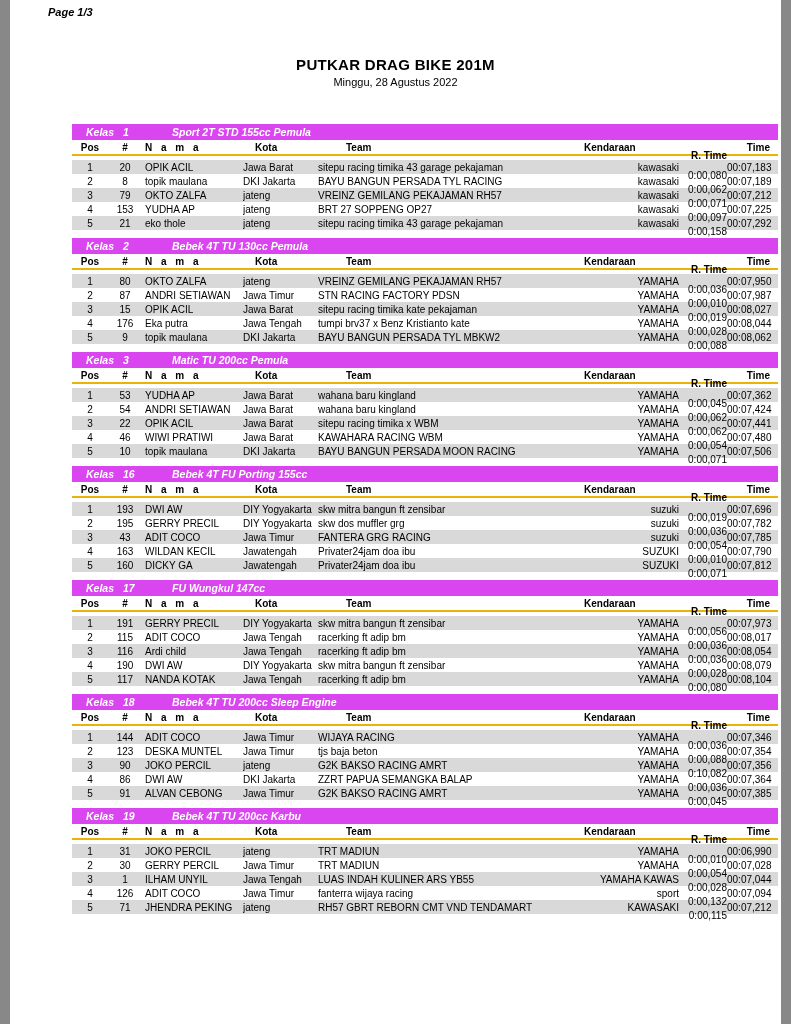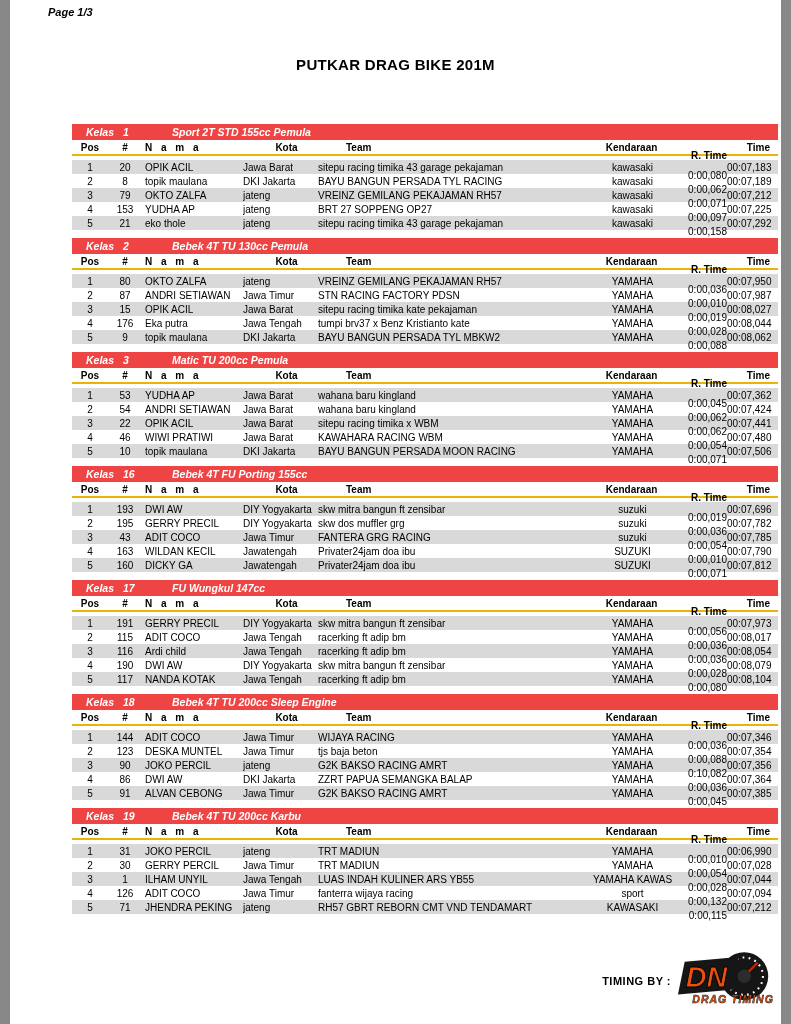--- a/index.html
+++ b/index.html
@@ -21,21 +21,21 @@
   .datetxt { position:absolute; top:76px; left:0; width:100%; text-align:center; font-size:11px; }
   .heading {
     position:absolute; top:93px; left:0; width:100%;
     text-align:center; font-size:16px; font-weight:bold;
     text-decoration:underline; letter-spacing:.3px;
   }
 
   .tables { position:absolute; top:124px; left:62px; width:706px; }
   .race-table { width:706px; margin-bottom:8px; }
   .class-bar {
-    height:16px; background:#ef4444; color:#fff;
+    height:16px; background:#d946ef; color:#fff;
     display:flex; align-items:center;
     font-size:10.5px; font-weight:bold; font-style:italic;
     padding-left:14px;
   }
   .class-bar .kelas-wrap { width:86px; display:flex; }
   .class-bar .kelas-no { margin-left:9px; }
 
   .hrow {
     display:flex; align-items:center; height:16px;
     border-bottom:2px solid #eab308; font-size:10px; font-weight:bold;
@@ -43,27 +43,27 @@
   .tbody { margin-top:4px; }
   .row { display:flex; align-items:center; height:14px; font-size:10px; }
   .row.odd { background:#d9d9d9; }
 
   .cell { overflow:hidden; white-space:nowrap; }
   .c0 { width:36px;  text-align:center; }
   .c1 { width:34px;  text-align:center; }
   .c2 { width:101px; text-align:left; padding-left:3px; }
   .c3 { width:75px;  text-align:left; }
   .c4 { width:266px; text-align:left; }
-  .c5 { width:95px;  text-align:center; padding-left:2px; }
+  .c5 { width:95px;  text-align:right; padding-left:2px; }
   .c6 { width:48px;  text-align:right;margin-top:16px; }
   .c7 { width:51px;  text-align:right; padding-right:19px; }
   .hrow .c2 { letter-spacing:3px; }
-  .hrow .c3 { padding-left:12px;text-align:center; }
+  .hrow .c3 { padding-left:12px; }
   .hrow .c4 { padding-left:28px; }
-  .hrow .c5 { text-align:center; padding-left:0; }
+  .hrow .c5 { text-align:left; padding-left:0; }
   .hrow .c7 { padding-right:8px; }
 
   .watermark {
     position:absolute; top:432px; left:296px; width:240px;
     pointer-events:none; z-index:5;
     font-family:"DejaVu Sans", sans-serif; font-weight:bold;
     color:rgba(145,145,145,0.42); line-height:0.82; letter-spacing:-3px;
   }
   .wm-l1 { font-size:56px; }
   .wm-l1 .wm-o { color:rgba(233,201,10,0.62); }
@@ -77,20 +77,21 @@
   .timing-by { font-size:11px; font-weight:800; letter-spacing:.5px; margin-right:6px; }
   .logo { width:96px; height:64px; }
 </style>
 </head>
 <body>
 
 <div class="page">
 
   <div class="page-label">Page 1/3</div>
   <div class="doc-title">PUTKAR DRAG BIKE 201M</div>
+  <div class="datetxt">Minggu, 28 Agustus 2022</div>
 
   <div class="tables">
     <div class="race-table">
       <div class="class-bar">
         <span class="kelas-wrap">
           <span>Kelas</span>
           <span class="kelas-no">1</span>
         </span>
         <span>Sport 2T STD 155cc Pemula</span>
       </div>
@@ -585,26 +586,14 @@
             <div class="cell c4">RH57 GBRT REBORN CMT VND TENDAMART</div>
             <div class="cell c5">KAWASAKI</div>
             <div class="cell c6">0:00,115</div>
             <div class="cell c7">00:07,212</div>
           </div>
         </div>
     </div>
   </div>
 
 
-  <div class="footer">
-    <span class="timing-by">TIMING BY :</span>
-    <svg class="logo" viewBox="0 0 100 64" xmlns="http://www.w3.org/2000/svg">
-      <circle cx="70" cy="27" r="25" fill="#161616"></circle>
-      <circle cx="70" cy="27" r="19.5" fill="none" stroke="#fff" stroke-width="2.2" stroke-dasharray="1.8 4.6"></circle>
-      <line x1="70" y1="27" x2="84" y2="13" stroke="#c62800" stroke-width="2.4"></line>
-      <circle cx="70" cy="27" r="7" fill="#2c2c2c"></circle>
-      <path d="M8,12 L64,7 L57,41 L1,46 Z" fill="#161616"></path>
-      <text x="9" y="38" font-family="Liberation Sans, sans-serif" font-size="30" font-weight="bold" font-style="italic" fill="#e8500f" stroke="#000" stroke-width="0.9">DN</text>
-      <text x="16" y="55" font-family="Liberation Sans, sans-serif" font-size="11" font-weight="bold" font-style="italic" fill="#e8500f" stroke="#1a1a1a" stroke-width="0.5" letter-spacing="1">DRAG TIMING</text>
-    </svg>
-  </div>
 
 </div>
 
 </body></html>

